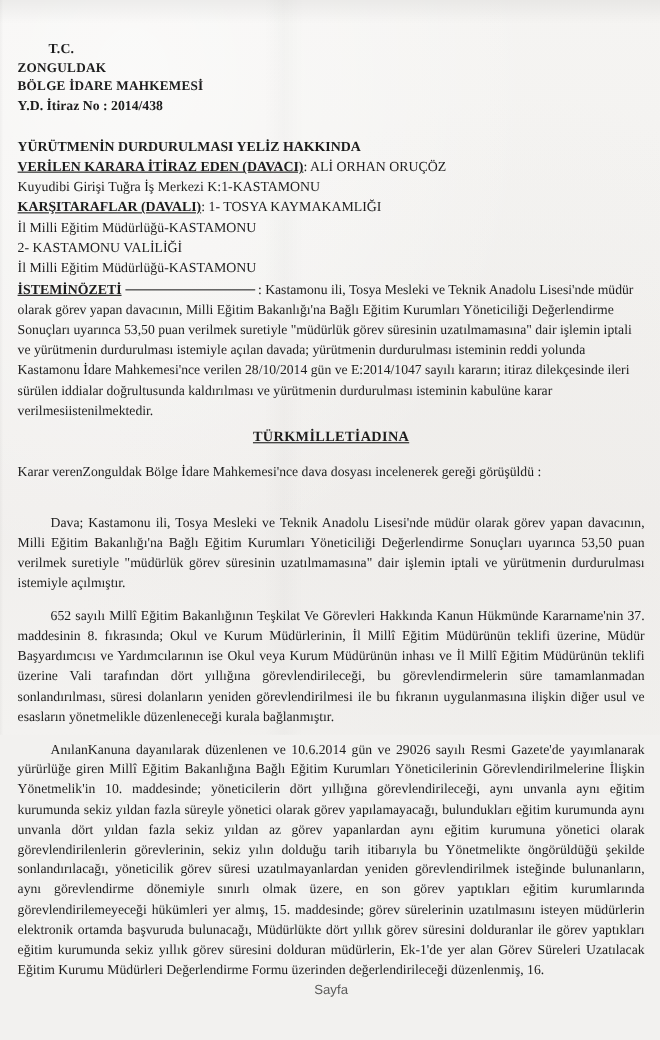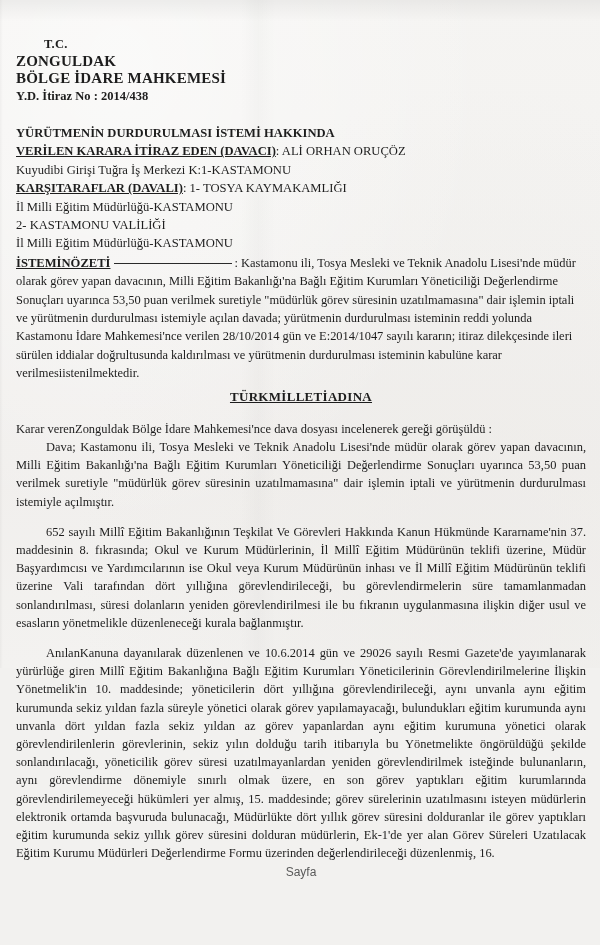--- a/index.html
+++ b/index.html
@@ -52,21 +52,21 @@
     z-index: 2;
     padding: 0 14px 0 16px;
   }
 
   
   .masthead {
     padding-top: 36px;
   }
   .masthead .line {
     font-weight: bold;
-    font-size: 15px;
+    font-size: 12px;
     line-height: 17px;
     letter-spacing: 0.2px;
     white-space: nowrap;
   }
   .masthead .tc {
     padding-left: 28px;
     font-size: 12.5px;
     line-height: 17px;
   }
   .masthead .casenum {
@@ -140,20 +140,21 @@
     margin-top: 13px;
   }
   .p {
     text-align: justify;
     font-size: 12.45px;
     line-height: 18.2px;
     margin: 0 0 0 0;
   }
   .p.indent {
     text-indent: 30px;
+    margin-top: 28px;
   }
   .p.gap {
     margin-top: 12px;
   }
 
   .footer-page {
     text-align: center;
     font-family: "Liberation Sans", "DejaVu Sans", sans-serif;
     font-size: 12px;
     color: #5a5a5a;
@@ -173,21 +174,21 @@
     <div class="masthead">
       <div class="line tc">T.C.</div>
       <div class="line">ZONGULDAK</div>
       <div class="line">BÖLGE İDARE MAHKEMESİ</div>
       <div class="casenum">Y.D. İtiraz No : 2014/438</div>
     </div>
 
     <div class="parties">
 
       <div class="prow">
-        <span class="hd">YÜRÜTMENİN DURDURULMASI İSTEMİ HAKKINDA</span>
+        <span class="hd">YÜRÜTMENİN DURDURULMASI YELİZ HAKKINDA</span>
       </div>
 
       <div class="prow">
         <span class="hd-u">VERİLEN KARARA İTİRAZ EDEN (DAVACI)</span><span class="val">: ALİ ORHAN ORUÇÖZ</span>
       </div>
 
 
       <div class="prow plain">Kuyudibi Girişi Tuğra İş Merkezi K:1-KASTAMONU</div>
 
       <div class="prow">

